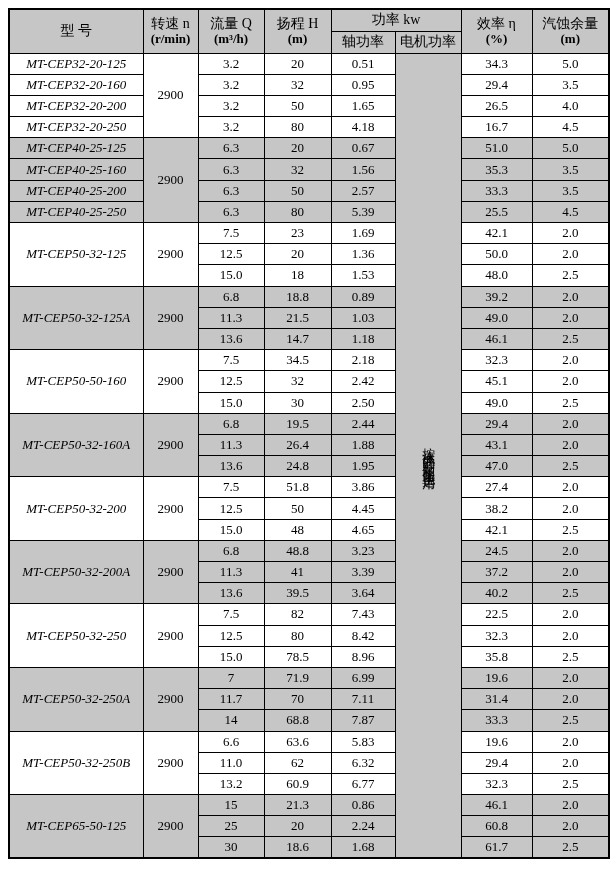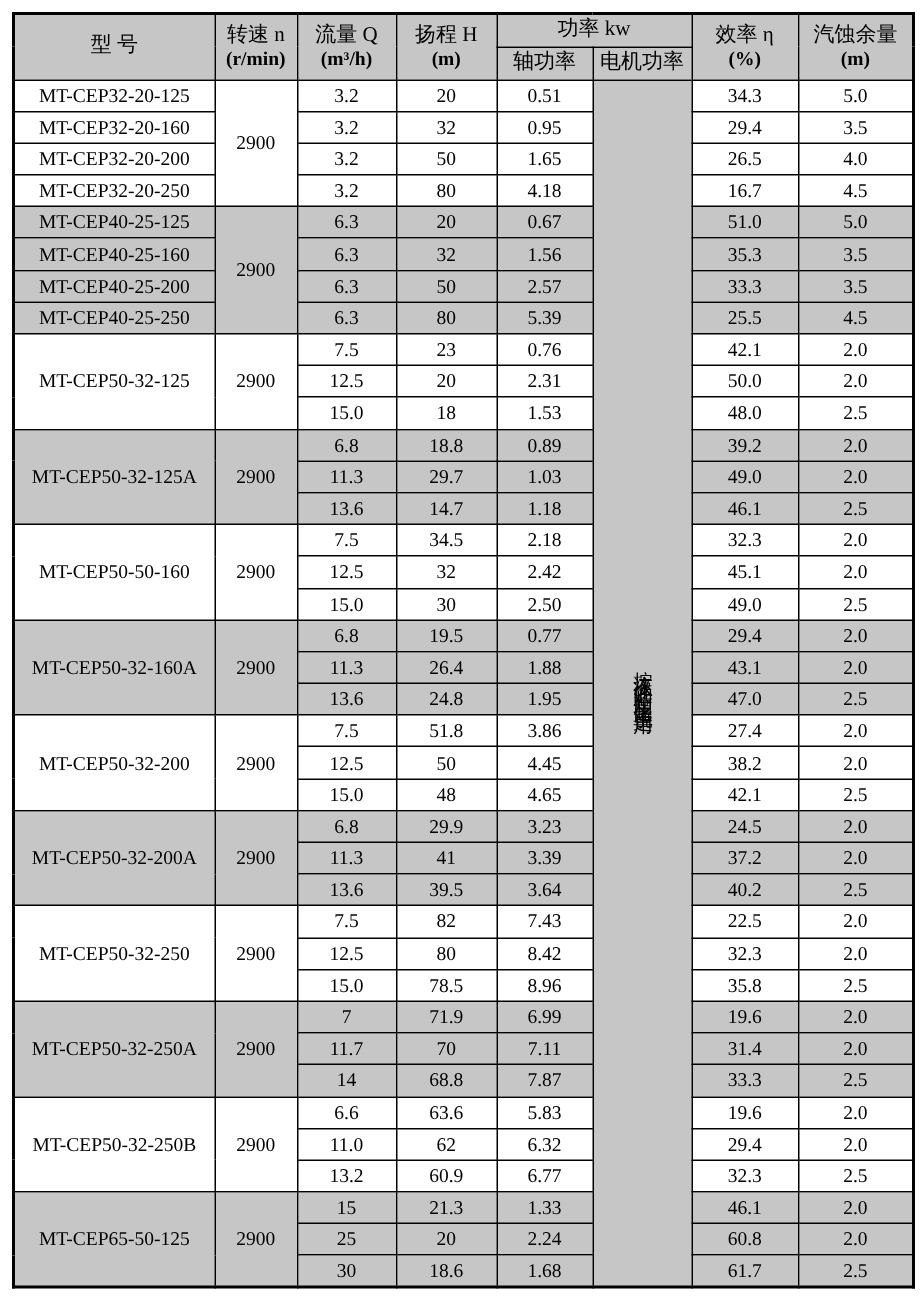--- a/index.html
+++ b/index.html
@@ -30,21 +30,21 @@
     padding: 0;
     font-weight: normal;
     overflow: hidden;
     white-space: nowrap;
   }
   thead tr { height: 22px; }
   thead th { font-size: 14px; line-height: 1.15; background: #c6c6c6; }
   thead th .unit { font-size: 13px; font-weight: bold; }
   tbody tr { height: 21.2px; }
   tbody td { font-size: 13px; }
-  tbody td.model { font-size: 13px; }
+  tbody td.model { font-size: 13px; font-style: italic; }
   tr.shaded td { background: #c6c6c6; }
   td.motor-note {
     background: #c6c6c6;
     vertical-align: middle;
   }
   td.motor-note span {
     display: inline-block;
     writing-mode: vertical-rl;
     text-orientation: upright;
     font-size: 13px;
@@ -163,28 +163,28 @@
           <td>80</td>
           <td>5.39</td>
           <td>25.5</td>
           <td>4.5</td>
         </tr>
         <tr>
           <td rowspan="3" class="model">MT-CEP50-32-125</td>
           <td rowspan="3">2900</td>
           <td>7.5</td>
           <td>23</td>
-          <td>0.76</td>
+          <td>1.69</td>
           <td>42.1</td>
           <td>2.0</td>
         </tr>
         <tr>
           <td>12.5</td>
           <td>20</td>
-          <td>2.31</td>
+          <td>1.36</td>
           <td>50.0</td>
           <td>2.0</td>
         </tr>
         <tr>
           <td>15.0</td>
           <td>18</td>
           <td>1.53</td>
           <td>48.0</td>
           <td>2.5</td>
         </tr>
@@ -192,21 +192,21 @@
           <td rowspan="3" class="model">MT-CEP50-32-125A</td>
           <td rowspan="3">2900</td>
           <td>6.8</td>
           <td>18.8</td>
           <td>0.89</td>
           <td>39.2</td>
           <td>2.0</td>
         </tr>
         <tr class="shaded">
           <td>11.3</td>
-          <td>29.7</td>
+          <td>21.5</td>
           <td>1.03</td>
           <td>49.0</td>
           <td>2.0</td>
         </tr>
         <tr class="shaded">
           <td>13.6</td>
           <td>14.7</td>
           <td>1.18</td>
           <td>46.1</td>
           <td>2.5</td>
@@ -232,21 +232,21 @@
           <td>30</td>
           <td>2.50</td>
           <td>49.0</td>
           <td>2.5</td>
         </tr>
         <tr class="shaded">
           <td rowspan="3" class="model">MT-CEP50-32-160A</td>
           <td rowspan="3">2900</td>
           <td>6.8</td>
           <td>19.5</td>
-          <td>0.77</td>
+          <td>2.44</td>
           <td>29.4</td>
           <td>2.0</td>
         </tr>
         <tr class="shaded">
           <td>11.3</td>
           <td>26.4</td>
           <td>1.88</td>
           <td>43.1</td>
           <td>2.0</td>
         </tr>
@@ -277,21 +277,21 @@
           <td>15.0</td>
           <td>48</td>
           <td>4.65</td>
           <td>42.1</td>
           <td>2.5</td>
         </tr>
         <tr class="shaded">
           <td rowspan="3" class="model">MT-CEP50-32-200A</td>
           <td rowspan="3">2900</td>
           <td>6.8</td>
-          <td>29.9</td>
+          <td>48.8</td>
           <td>3.23</td>
           <td>24.5</td>
           <td>2.0</td>
         </tr>
         <tr class="shaded">
           <td>11.3</td>
           <td>41</td>
           <td>3.39</td>
           <td>37.2</td>
           <td>2.0</td>
@@ -370,21 +370,21 @@
           <td>60.9</td>
           <td>6.77</td>
           <td>32.3</td>
           <td>2.5</td>
         </tr>
         <tr class="shaded">
           <td rowspan="3" class="model">MT-CEP65-50-125</td>
           <td rowspan="3">2900</td>
           <td>15</td>
           <td>21.3</td>
-          <td>1.33</td>
+          <td>0.86</td>
           <td>46.1</td>
           <td>2.0</td>
         </tr>
         <tr class="shaded">
           <td>25</td>
           <td>20</td>
           <td>2.24</td>
           <td>60.8</td>
           <td>2.0</td>
         </tr>

